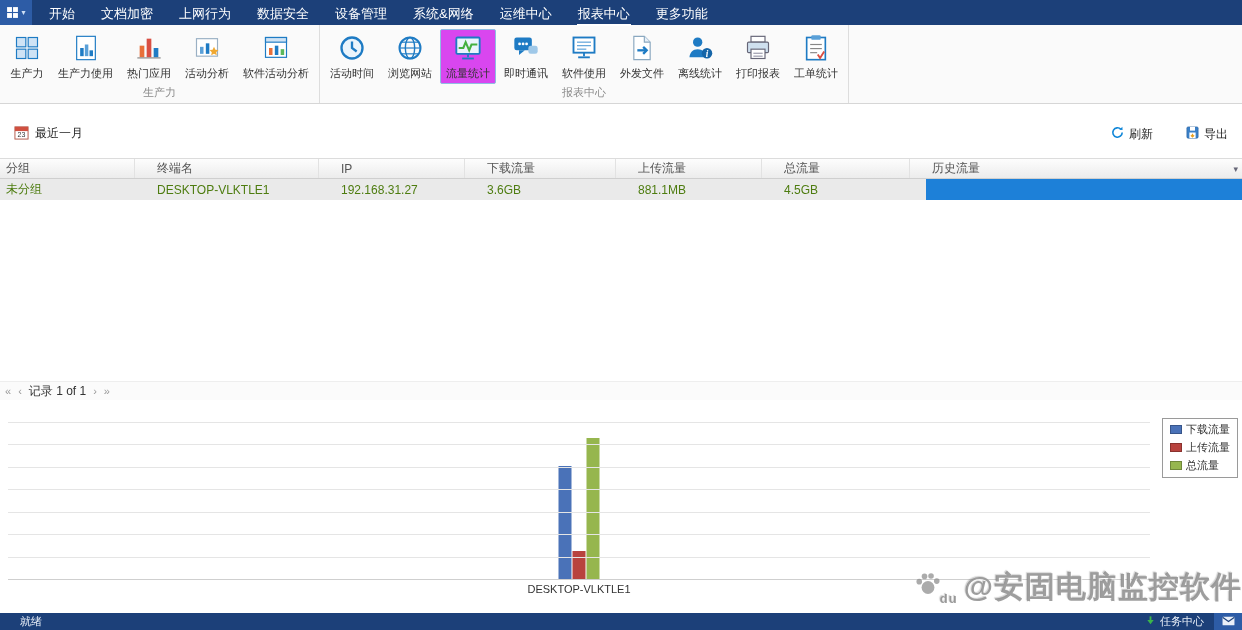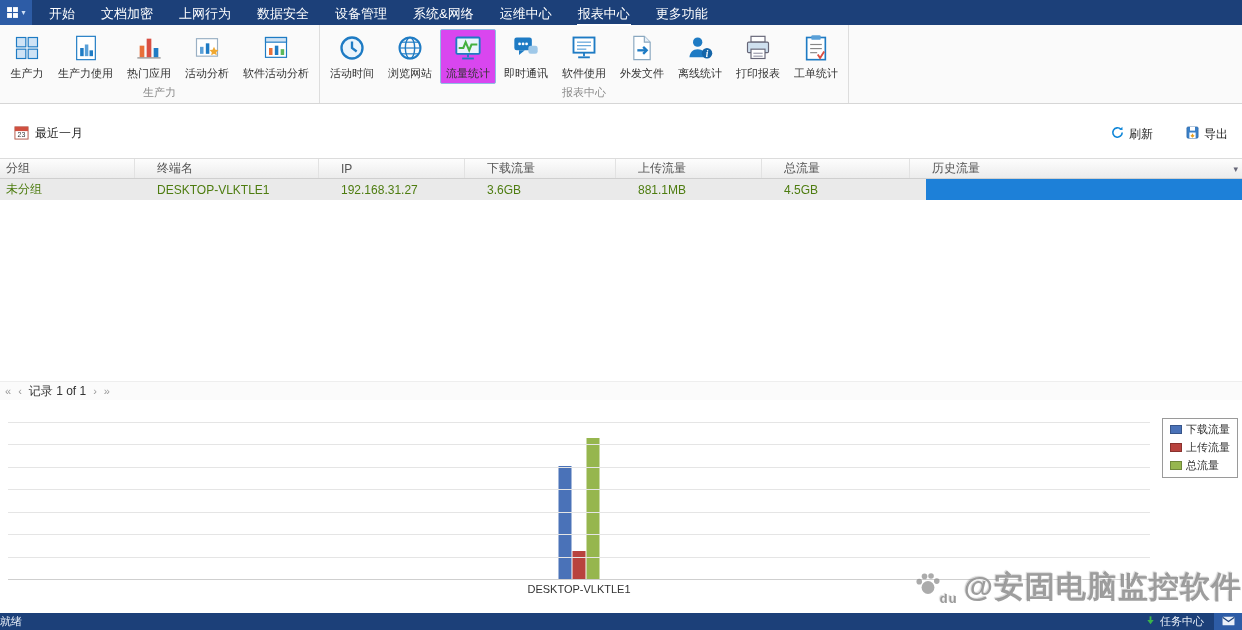--- a/index.html
+++ b/index.html
@@ -81,21 +81,21 @@
     gap:4px; z-index:6; color:rgba(138,138,138,.82); font-weight:bold; font-size:30px;
     letter-spacing:1px;
     text-shadow:1px 1px 1px rgba(255,255,255,.85), -1px -1px 1px rgba(70,70,70,.25); }
   .wm-du { font-size:13px; font-weight:bold; color:rgba(138,138,138,.85);
     align-self:flex-end; margin:0 2px 2px -6px; }
 
   
   .statusbar { position:absolute; bottom:0; left:0; right:0; height:17px;
     background:#1c4079; color:#e9eff8; display:flex; align-items:center;
     justify-content:space-between; font-size:11px; z-index:7; }
-  .status-left { padding-left:0; }
+  .status-left { padding-left:20px; }
   .status-right { display:flex; align-items:center; height:100%; gap:6px; }
   .task-center { display:flex; align-items:center; gap:4px; }
   .mail-btn { width:28px; height:100%; background:#2d5ca6; display:flex;
     align-items:center; justify-content:center; margin-left:4px; }
 </style>
 </head>
 <body>
 
 <div class="menubar">
   <div class="app-btn">

